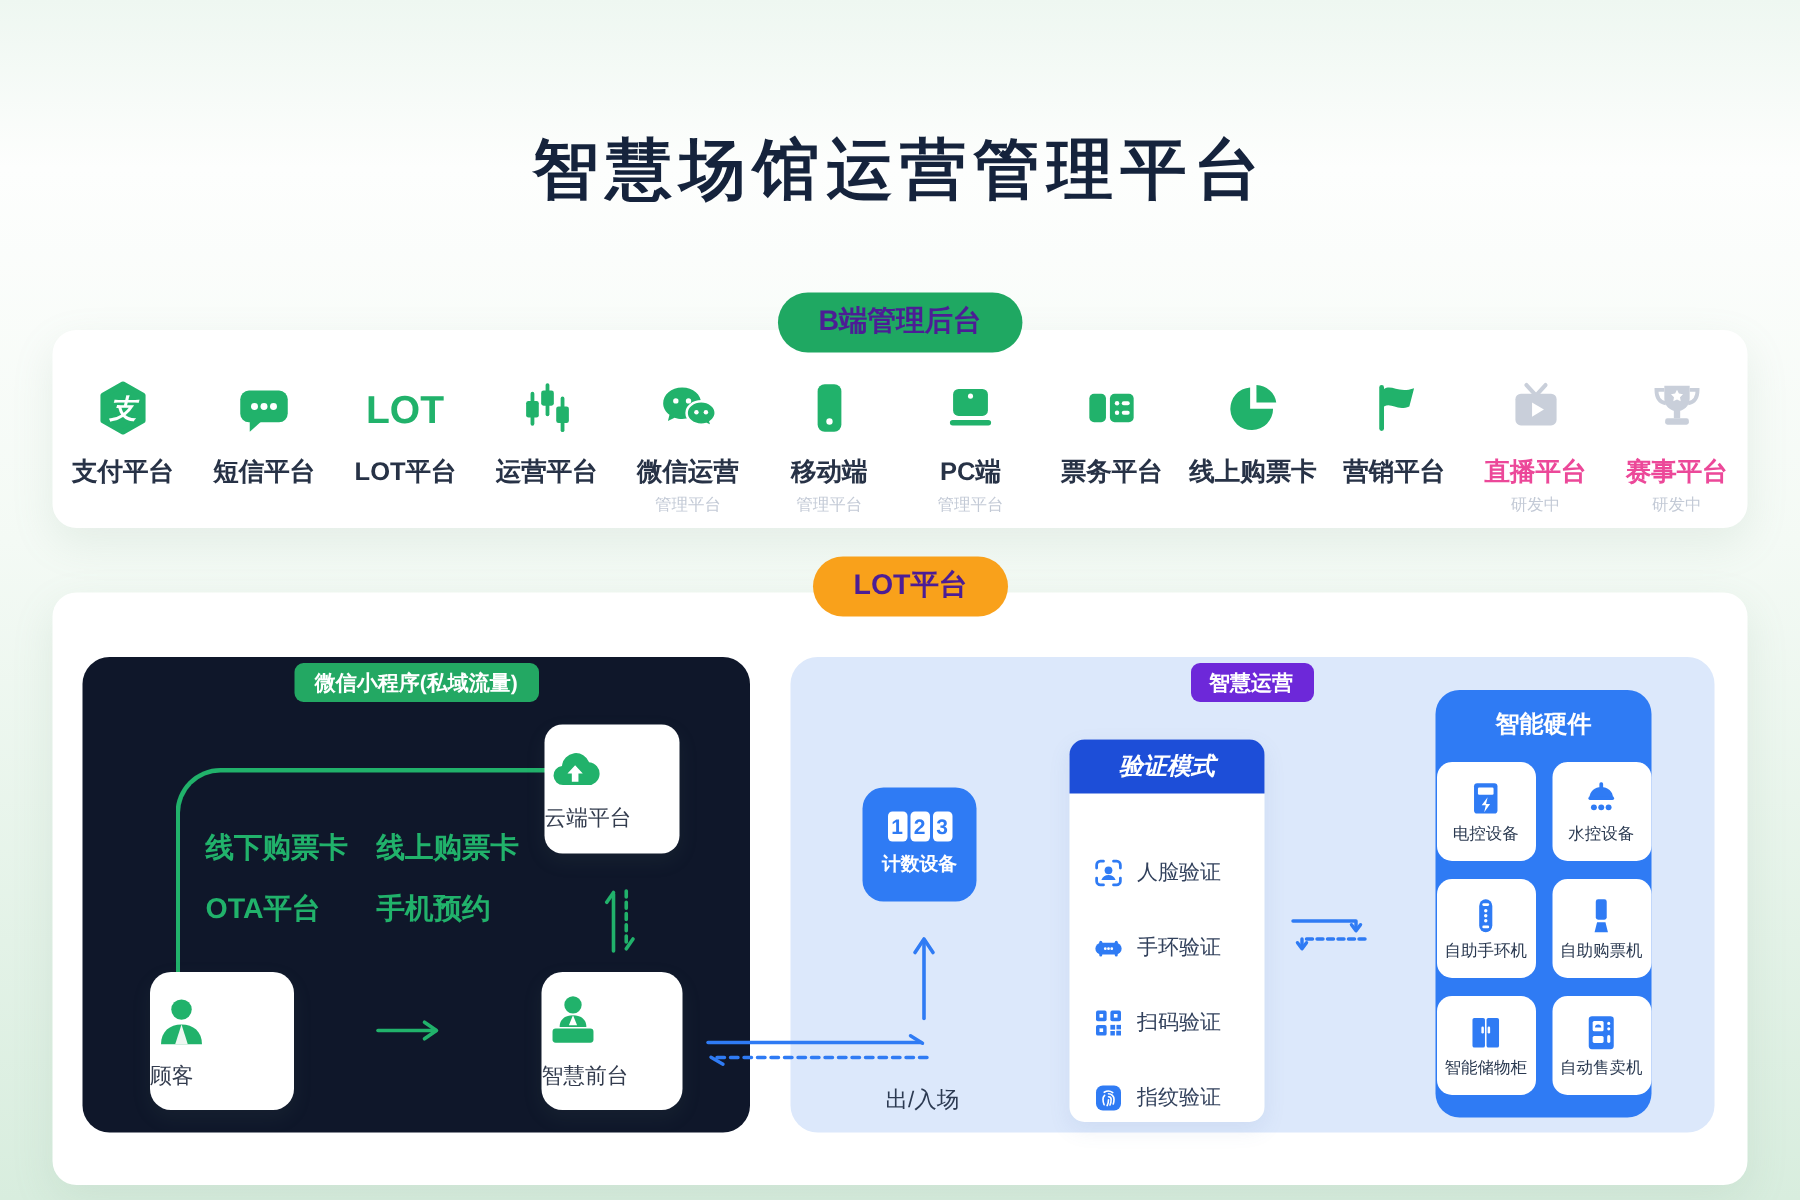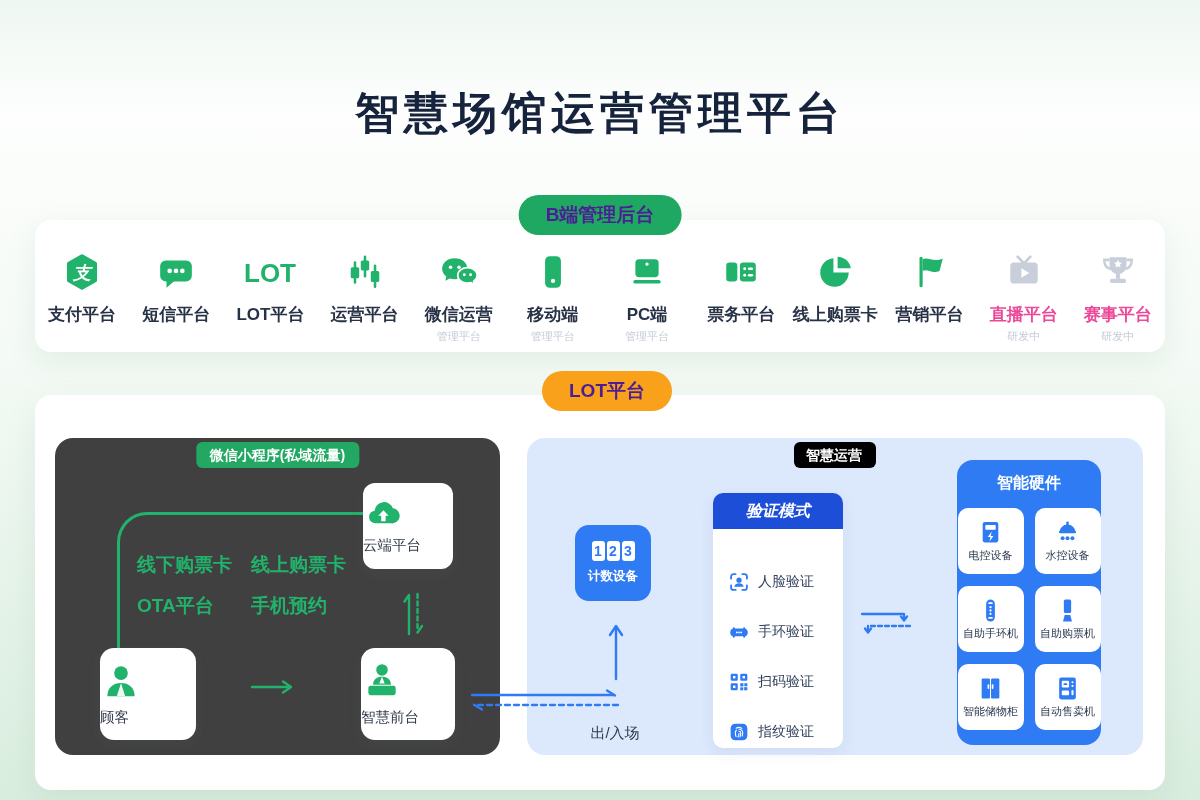--- a/index.html
+++ b/index.html
@@ -23,27 +23,27 @@
   .b-row{display:flex;justify-content:space-around;padding-top:33px;}
   .b-item{width:94px;display:flex;flex-direction:column;align-items:center;color:#21b26b;}
   .b-item .icon{height:38px;display:flex;align-items:center;justify-content:center;}
   .b-item .icon svg{height:38px;}
   .b-label{margin-top:12px;font-size:17px;font-weight:700;color:#273246;white-space:nowrap;}
   .b-sublabel{margin-top:3px;font-size:11px;color:#c3cad6;}
   .b-item.disabled{color:#c9cfda;}
   .b-item.disabled .b-label{color:#ec4899;}
   
   .subpanel{position:absolute;border-radius:18px;top:43px;}
-  .wechat-panel{left:20px;width:445px;height:317px;background:#404040;}
+  .wechat-panel{left:20px;width:445px;height:317px;background:#0f172a;}
   .smart-panel{left:492px;width:616px;height:317px;background:#dce8fb;}
   .mini-badge{position:absolute;top:4px;left:50%;transform:translateX(-50%);height:26px;
     line-height:26px;padding:0 14px;border-radius:6px;color:#fff;font-size:14px;font-weight:700;
     white-space:nowrap;z-index:3;}
   .mini-badge.green{background:#23a863;}
-  .mini-badge.blue{background:#000000;padding-left:12px;}
+  .mini-badge.blue{background:#6d28d9;padding-left:12px;}
   
   .connector{position:absolute;left:62px;top:74px;width:252px;height:136px;
     border-top:3px solid #21b26b;border-left:3px solid #21b26b;border-top-left-radius:30px;}
   .tl{position:absolute;font-size:19px;font-weight:700;color:#21b26b;white-space:nowrap;}
   .card{position:absolute;background:#fff;border-radius:14px;display:flex;flex-direction:column;
     align-items:flex-start;justify-content:center;box-shadow:0 5px 14px rgba(120,150,130,0.08);z-index:2;}
   .card .icon svg{display:block;}
   .card-label{margin-top:5px;font-size:14.5px;color:#333c4e;white-space:nowrap;}
   .cloud-card{left:308px;top:45px;width:90px;height:86px;border-radius:12px;color:#21b26b;}
   .customer-card{left:45px;top:210px;width:96px;height:92px;color:#21b26b;}

